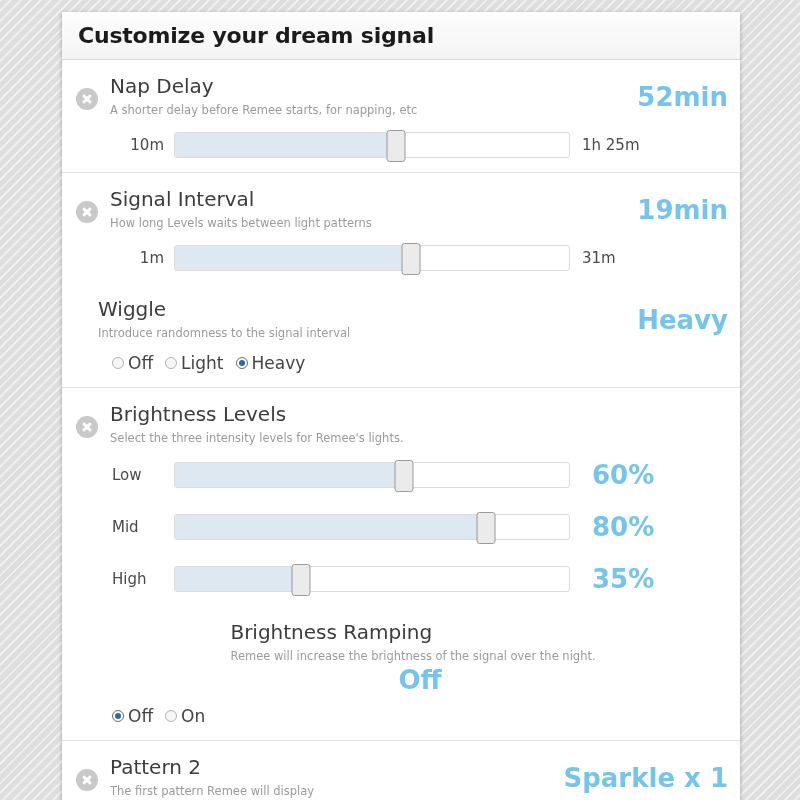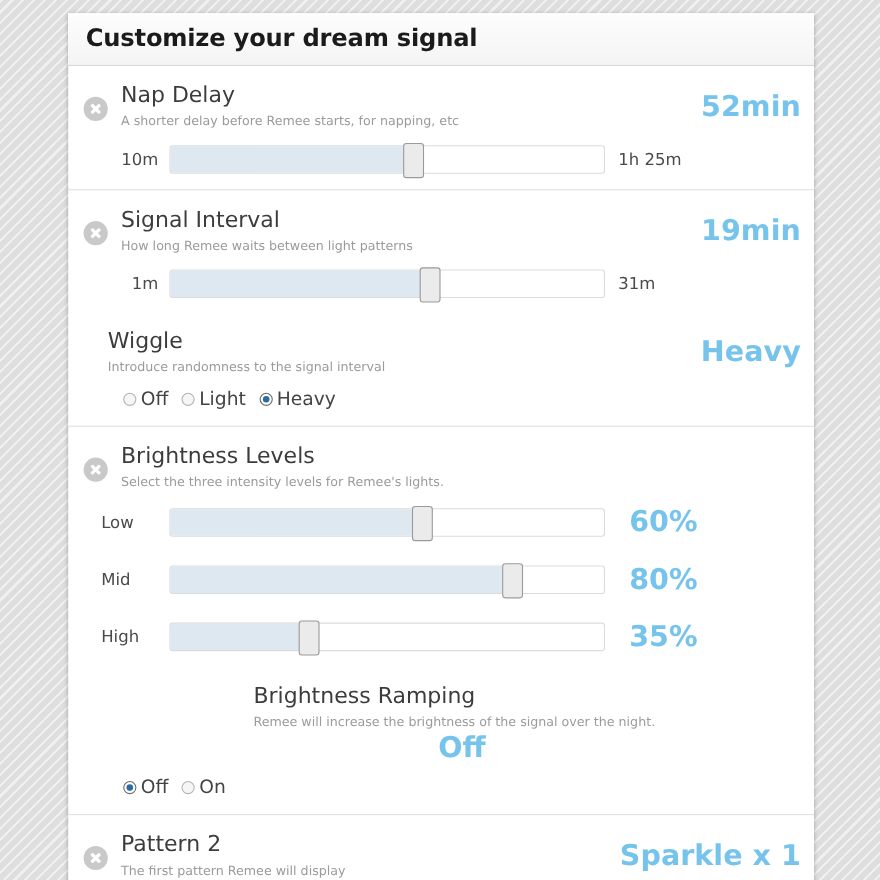--- a/index.html
+++ b/index.html
@@ -110,21 +110,21 @@
     line-height: 1.1;
   }
 
   
   .subblock { padding-left: 36px; }
 
   
   .slider-row {
     display: flex;
     align-items: center;
-    padding-left: 30px;
+    padding-left: 50px;
     padding-right: 12px;
     margin-top: 14px;
   }
   .slider-min {
     font-size: 15px;
     color: #4a4a4a;
     width: 52px;
     text-align: right;
     margin-right: 10px;
     flex: 0 0 auto;
@@ -298,21 +298,21 @@
       </div>
       <div class="slider-max">1h 25m</div>
     </div>
   </div>
 
   <div class="section">
     <div class="srow">
       <div class="close-icon"></div>
       <div class="heads">
         <div class="head-title">Signal Interval</div>
-        <div class="head-desc">How long Remee waits between light patterns</div>
+        <div class="head-desc">How long Levels waits between light patterns</div>
       </div>
       <div class="head-value">19min</div>
     </div>
     <div class="slider-row">
       <div class="slider-min">1m</div>
       <div class="slider-track">
         <div class="slider-fill" style="width:60%"></div>
         <div class="slider-handle" style="left:60%"></div>
       </div>
       <div class="slider-max">31m</div>

